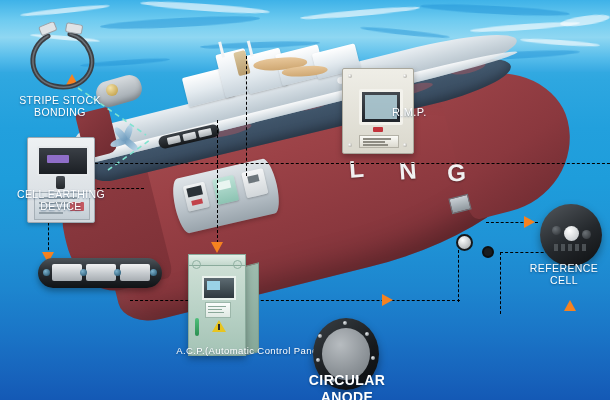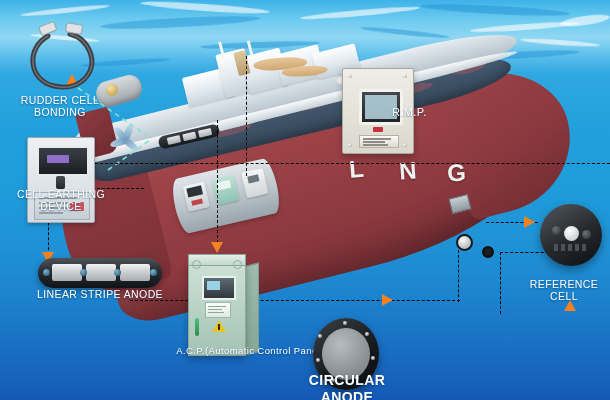--- a/index.html
+++ b/index.html
@@ -319,21 +319,21 @@
   <div class="arrow ar-up" style="left:564px;top:300px;"></div>
 
   <div class="cable" style="position:absolute;left:24px;top:22px;width:86px;height:70px;">
     <svg width="86" height="70" viewBox="0 0 86 70">
       <path d="M24 14 C 2 26, 4 58, 30 64 C 56 70, 74 50, 66 30 C 62 20, 54 14, 46 12" fill="none" stroke="#3b3f44" stroke-width="5" stroke-linecap="round"></path>
       <path d="M24 14 C 2 26, 4 58, 30 64 C 56 70, 74 50, 66 30 C 62 20, 54 14, 46 12" fill="none" stroke="#6a7076" stroke-width="1.6" stroke-linecap="round"></path>
       <rect x="16" y="2" width="16" height="9" rx="2" transform="rotate(-22 24 7)" fill="#dfe3e6" stroke="#9aa1a7"></rect>
       <rect x="42" y="2" width="16" height="9" rx="2" transform="rotate(10 50 7)" fill="#dfe3e6" stroke="#9aa1a7"></rect>
     </svg>
   </div>
-  <div class="lbl" style="left:4px;top:94px;width:112px;font-size:10.5px;">RUDDER CELL
+  <div class="lbl" style="left:4px;top:94px;width:112px;font-size:10.5px;">STRIPE STOCK
 BONDING</div>
 
   <div class="sed" style="left:27px;top:137px;width:66px;height:84px;">
     <span class="scr">
         <b></b>
       </span>
     <span class="btn"></span>
     <span class="plate">
       <i style="top:4px;width:38px"></i>
         <i style="top:9px;width:30px"></i>
@@ -347,21 +347,20 @@
 
   <div class="lsa" style="left:38px;top:258px;">
     <span class="seg" style="left:14px"></span>
     <span class="seg" style="left:48px"></span>
     <span class="seg" style="left:82px"></span>
     <span class="dot" style="left:5px"></span>
     <span class="dot" style="left:42px"></span>
     <span class="dot" style="left:76px"></span>
     <span class="dot" style="left:112px"></span>
   </div>
-  <div class="lbl" style="left:20px;top:288px;width:160px;font-size:10.5px;">LINEAR STRIPE ANODE</div>
 
   <div class="acp" style="left:188px;top:254px;width:72px;height:102px;">
     <span class="side"></span>
     <span class="body"></span>
     <span class="top"></span>
     <span class="lug" style="left:4px;"></span>
     <span class="lug" style="left:45px;"></span>
     <span class="win">
         <b></b>
       </span>
@@ -386,21 +385,21 @@
     <span class="b" style="left:5px;top:16px"></span>
   </div>
   <div class="lbl" style="left:288px;top:372px;width:118px;font-size:14px;font-weight:bold;">CIRCULAR ANODE</div>
 
   <div class="refc" style="left:540px;top:204px;">
     <span class="core"></span>
     <span class="p" style="left:12px;top:22px"></span>
     <span class="p" style="left:42px;top:26px"></span>
     <span class="txt"></span>
   </div>
-  <div class="lbl" style="left:518px;top:262px;width:92px;font-size:10.5px;margin-top:16px;">REFERENCE
+  <div class="lbl" style="left:518px;top:262px;width:92px;font-size:10.5px;">REFERENCE
 CELL</div>
 
   <div class="rmp" style="left:342px;top:68px;width:70px;height:84px;">
     <span class="scr">
         <b></b>
       </span>
     <span class="lamp"></span>
     <span class="tag">
       <i style="top:2px;width:28px"></i>
         <i style="top:5px;width:22px"></i>

